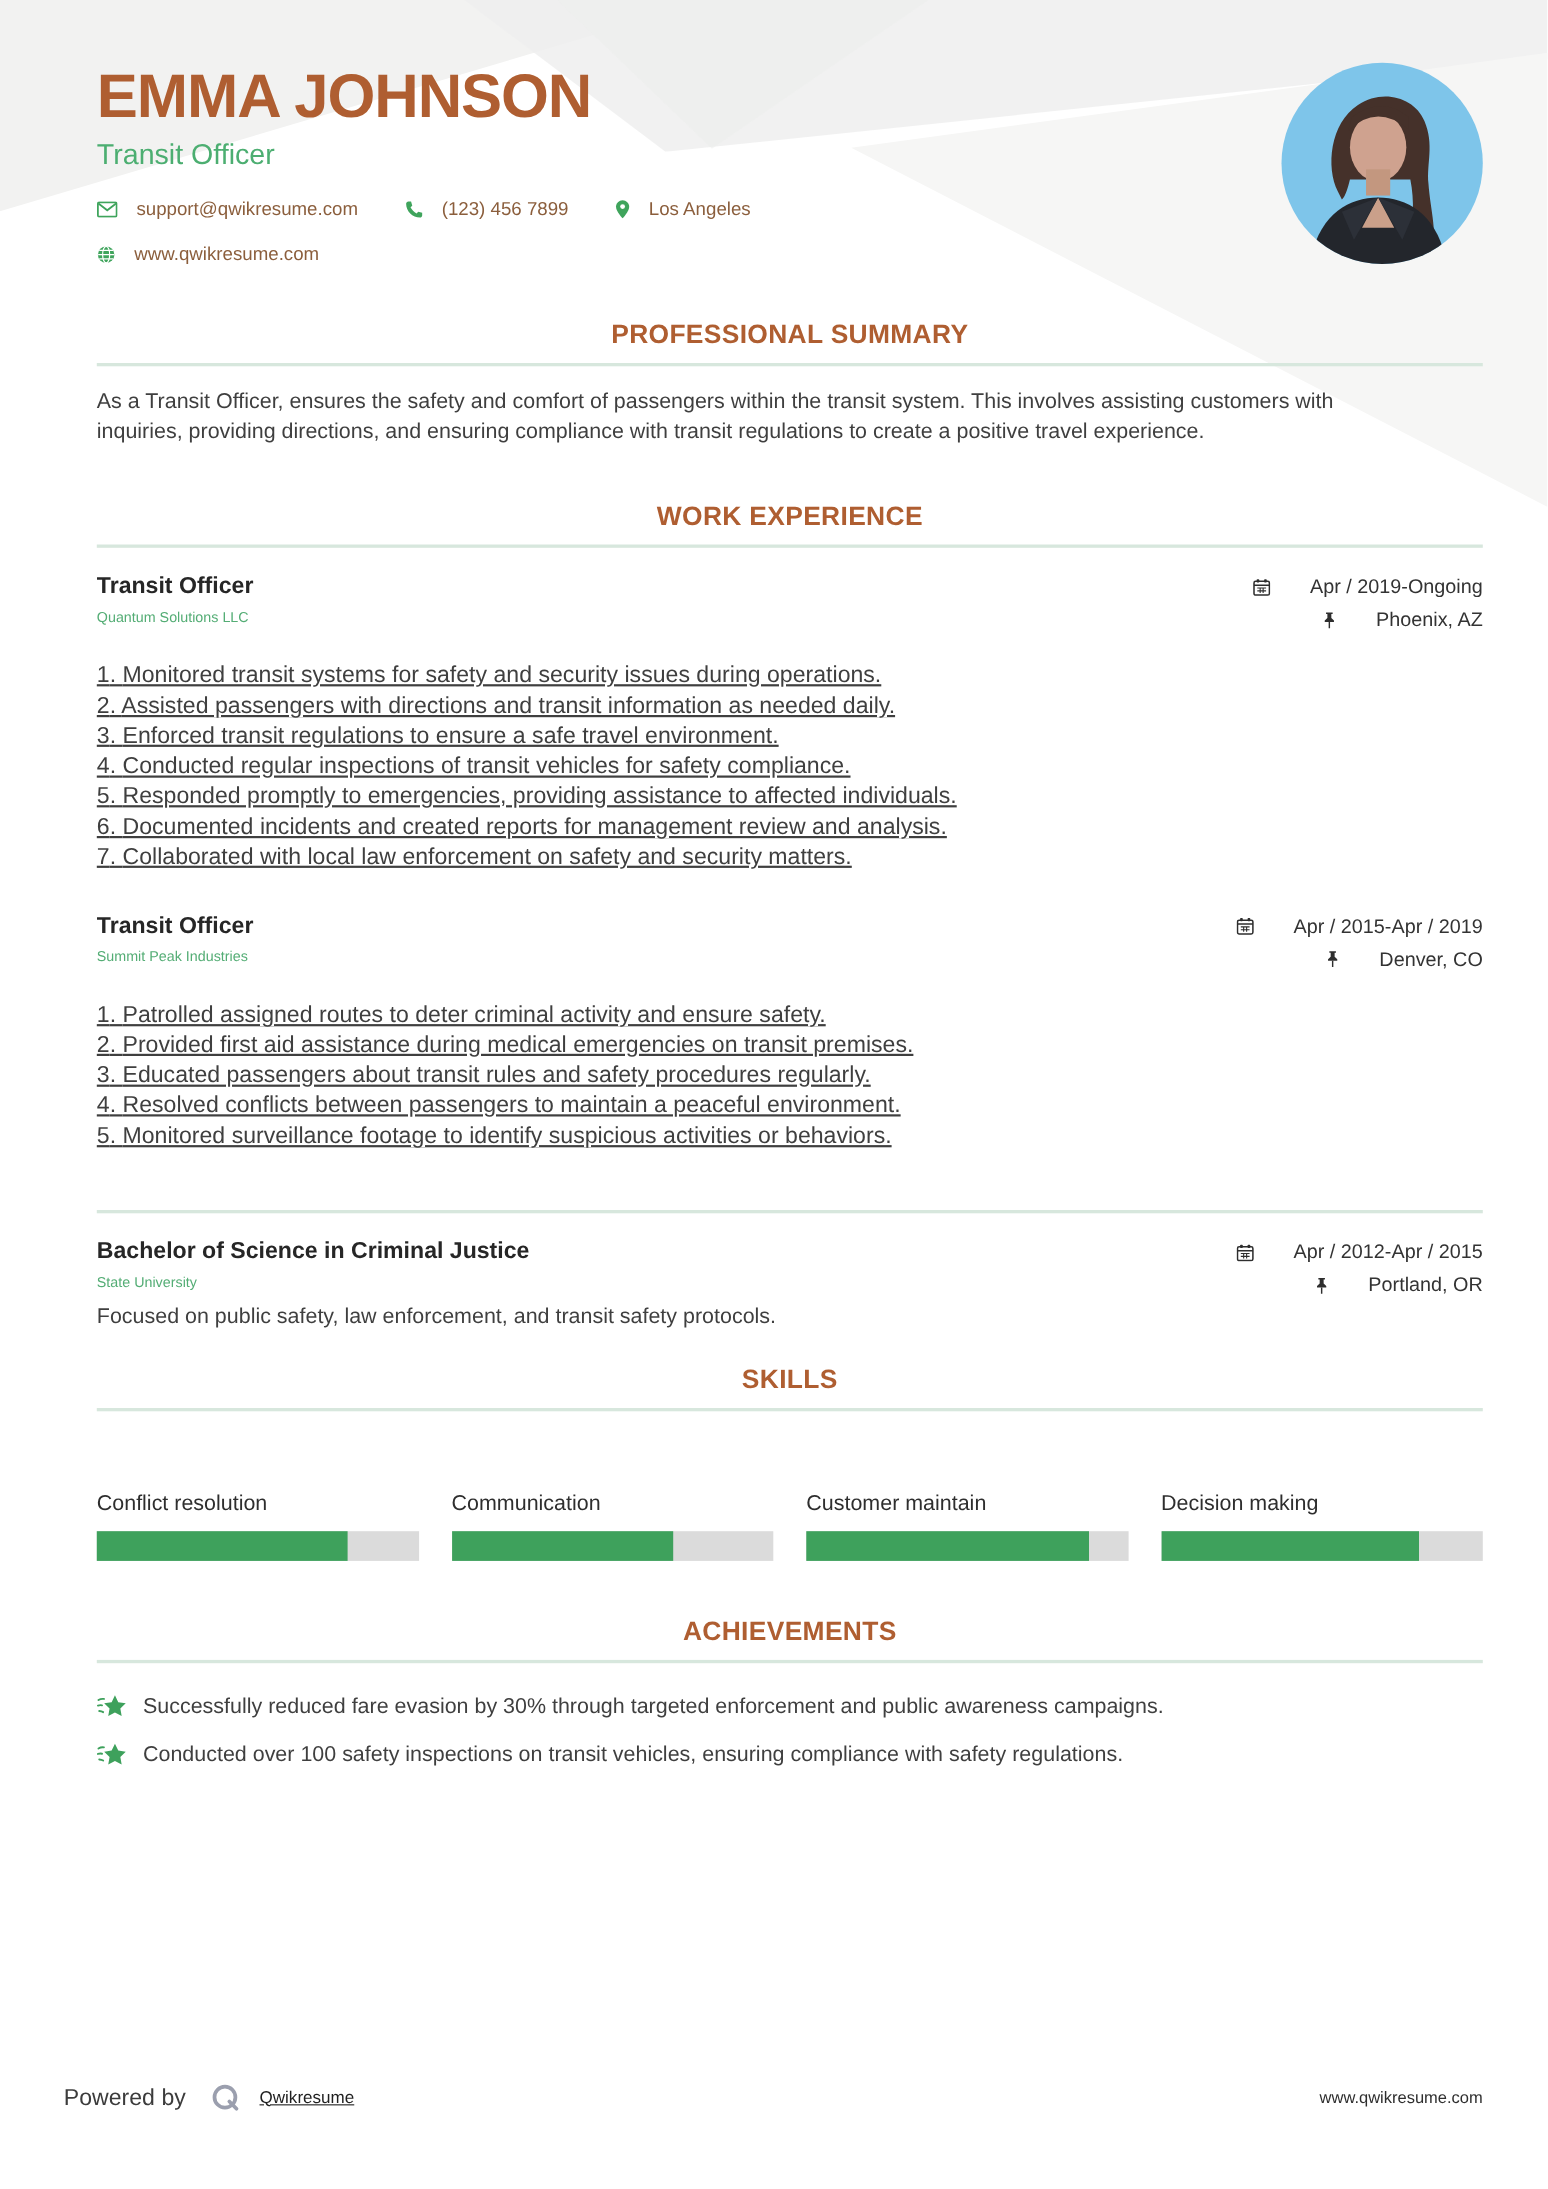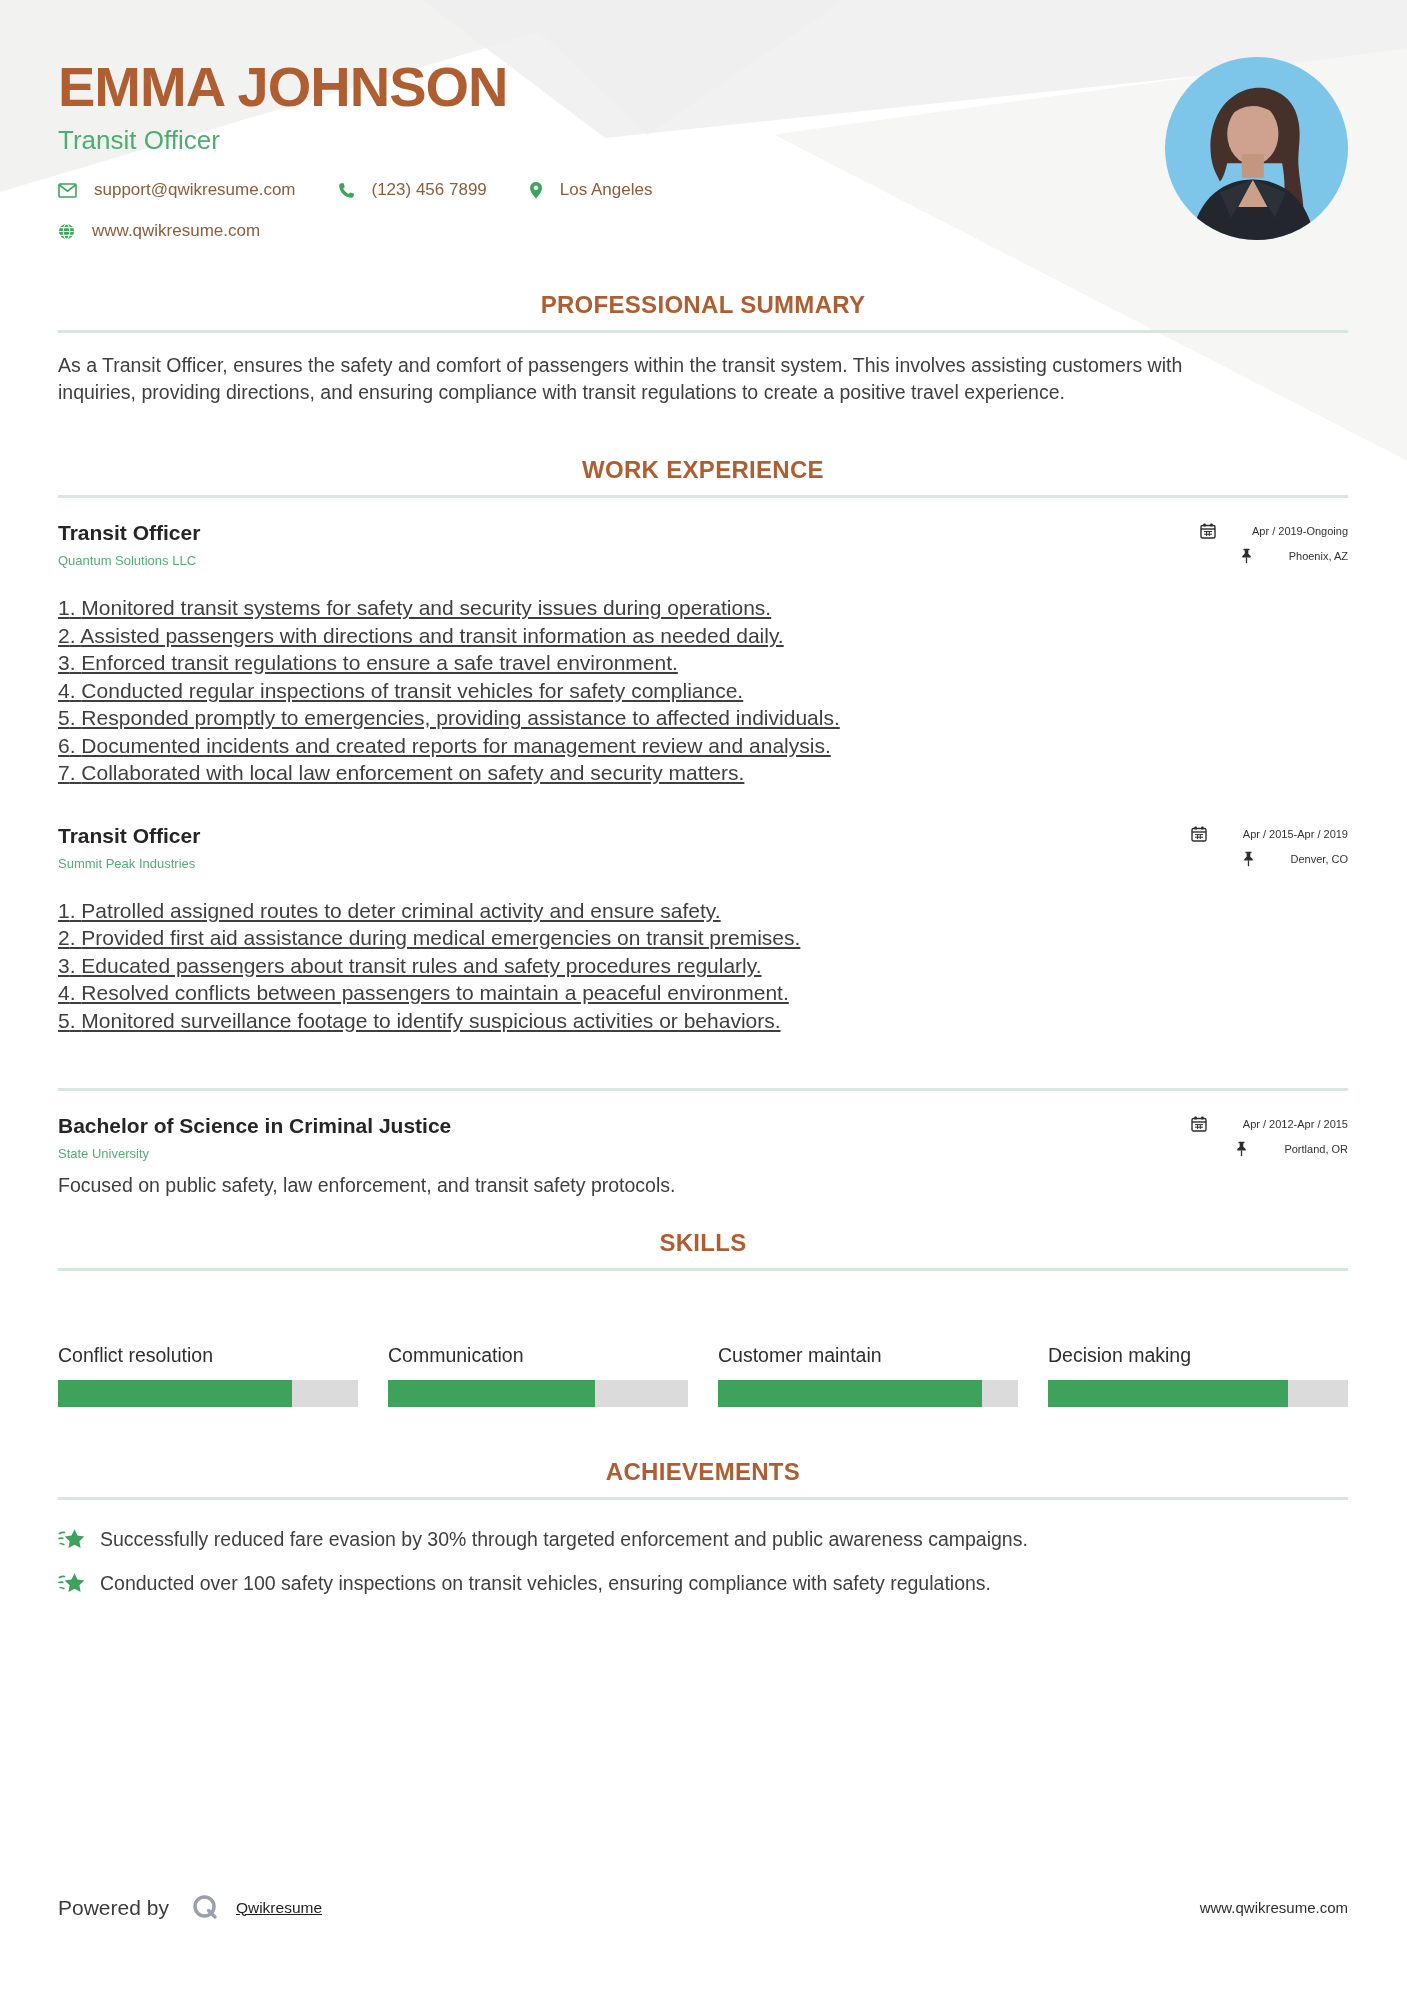--- a/index.html
+++ b/index.html
@@ -1,19 +1,19 @@
 <!DOCTYPE html>
 <html style="--accent-brown: #AF5E31; --accent-green: #4CAE71; --company-green: #54AD75; --contact-brown: #8B5E3C; --icon-green: #3FA45C; --bar-green: #3EA15C; --bar-track: #DBDBDB; --rule: #D7E7DD; --photo-bg: #7EC5EA; --text: #3F3F3F;"><head>
 <meta charset="utf-8">
 <style>
   * { margin:0; padding:0; box-sizing:border-box; }
   html,body { background:#ffffff; }
   body { font-family:"Liberation Sans", sans-serif; color:var(--text,#3F3F3F); }
 
-  .page { position:relative; width:1407px; height:1990px; background:#fff; overflow:hidden; }
+  .page { position:relative; width:1407px; height:1990px; background:#fff; overflow:hidden;padding-left:30px; }
 
   
   .deco { position:absolute; top:0; left:0; width:1407px; height:480px; pointer-events:none; }
   .deco .d1 { position:absolute; top:0; left:0; width:1407px; height:300px;
               background:#f2f2f1; clip-path:polygon(0 0,46% 0,0 64%); }
   .deco .d2 { position:absolute; top:0; left:0; width:1407px; height:300px;
               background:#efefee; clip-path:polygon(30% 0,100% 0,100% 18%,43% 46%); opacity:.85;}
   .deco .d3 { position:absolute; top:0; left:0; width:1407px; height:480px;
               background:#f6f6f5; clip-path:polygon(100% 10%,100% 96%,55% 28%); }
   .deco .d4 { position:absolute; top:0; left:0; width:1407px; height:260px;
@@ -44,21 +44,21 @@
   .sec-summary { margin-top:50px; }
   .summary-text { margin-top:19px; font-size:19.5px; line-height:27px; max-width:1125px; color:var(--text,#3F3F3F); }
 
   .sec-work { margin-top:50px; }
 
   .entry { margin-top:23px; display:flex; justify-content:space-between; align-items:flex-start; }
   .entry.second { margin-top:37px; }
   .entry-left .entry-title { font-size:21px; font-weight:bold; color:#262626; }
   .entry-left .entry-company { margin-top:8px; font-size:13px; color:var(--company-green,#54AD75); }
   .entry-right { text-align:right; padding-top:2px; }
-  .meta-row { display:flex; justify-content:flex-end; align-items:center; font-size:11px; color:#333;gap:27px; }
+  .meta-row { display:flex; justify-content:flex-end; align-items:center; font-size:18px; color:#333;gap:27px; }
   .meta-row + .meta-row { margin-top:9px; }
   .meta-row .icon { margin-right:9px; display:inline-flex; }
 
   ol.duties { margin-top:26px; list-style:none; counter-reset:duty; }
   ol.duties li { counter-increment:duty; font-size:21px; line-height:27.5px; color:var(--text,#3F3F3F);text-decoration:underline; }
   ol.duties li::before { content:counter(duty) ". "; }
 
   .sec-education { margin-top:54px; }
   .edu-desc { margin-top:13px; font-size:19.5px; color:var(--text,#3F3F3F); }
 

